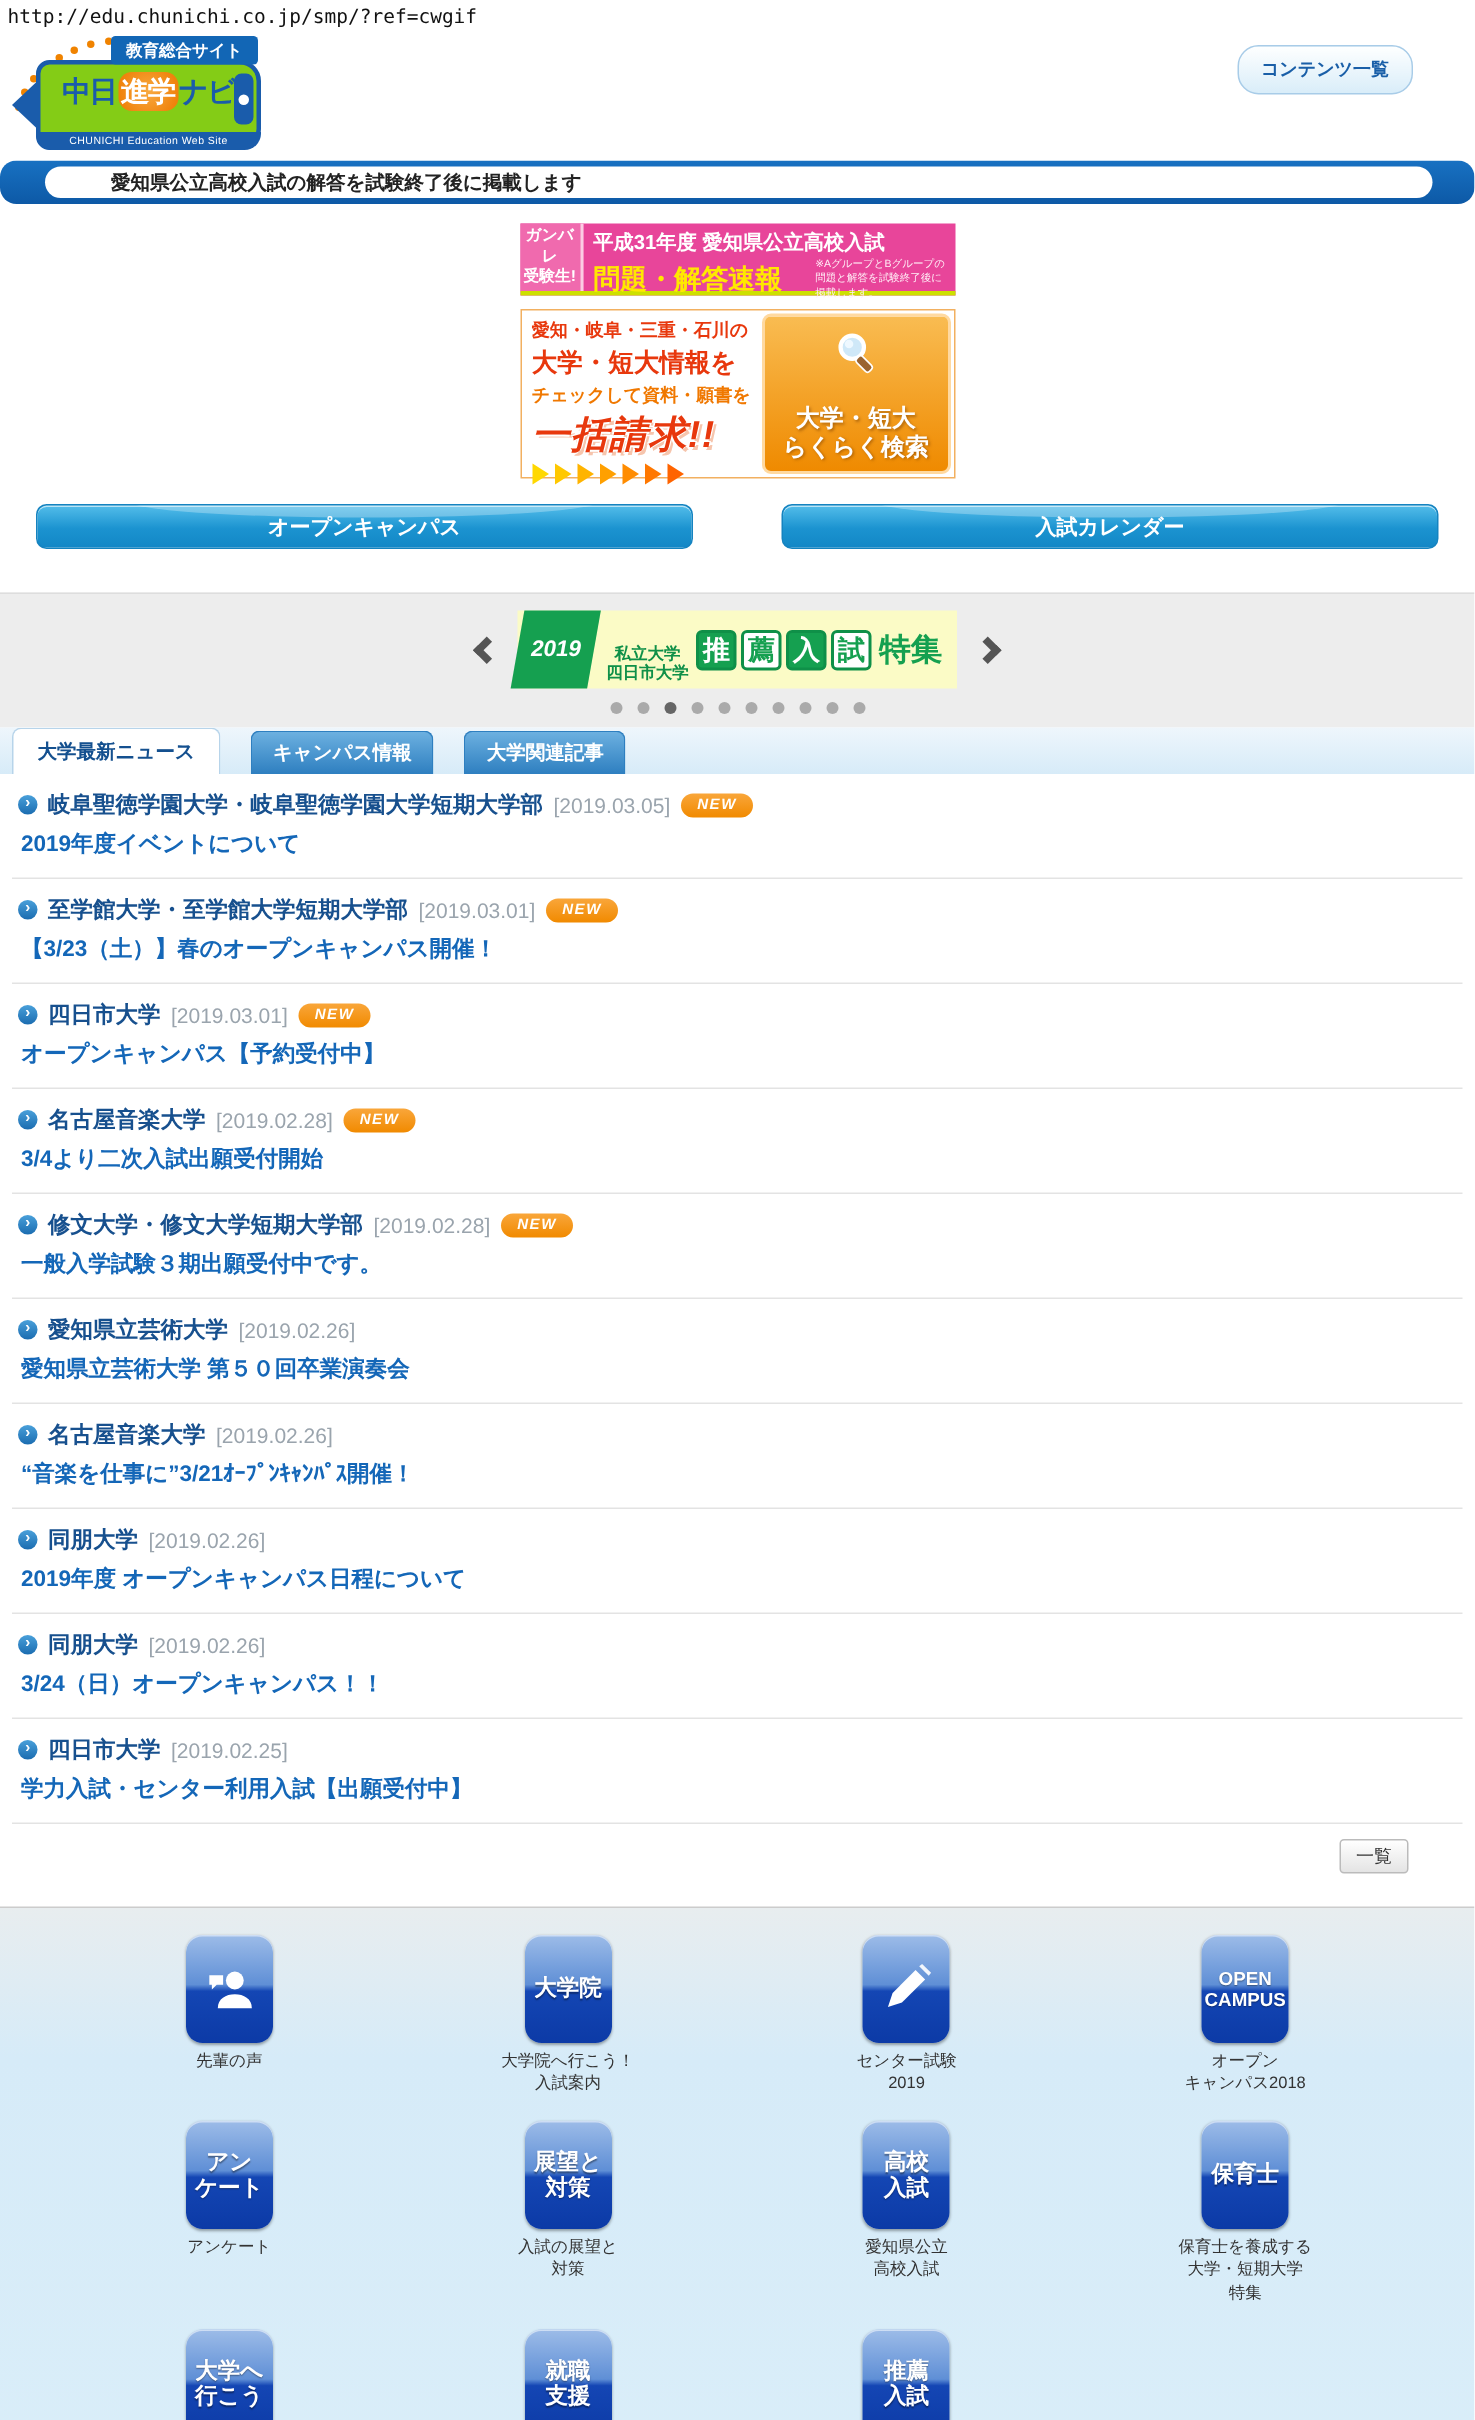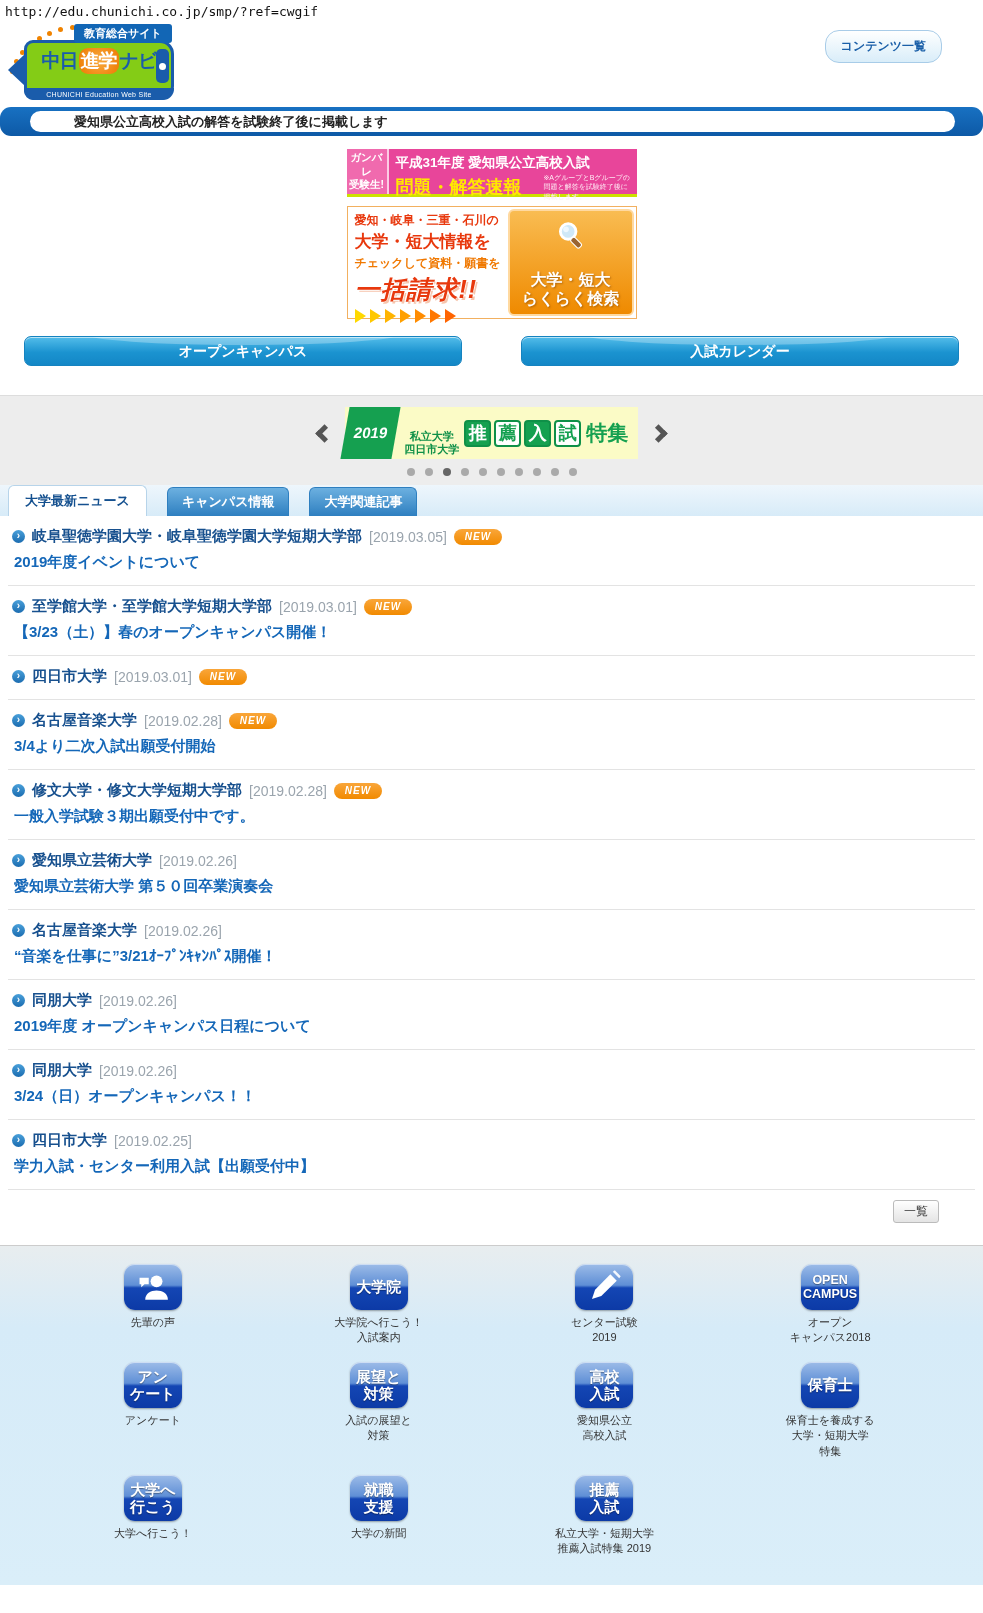--- a/index.html
+++ b/index.html
@@ -95,21 +95,21 @@
   .date { font-size:14px; color:#9aa4ad; }
   .badge { background:linear-gradient(#f9a63a,#f18a00); color:#fff; font-size:10px; font-weight:bold; font-style:italic; padding:2px 11px 3px; border-radius:9px; letter-spacing:1px; }
   .news-title { display:block; margin:7px 0 0 2px; font-size:15px; font-weight:bold; color:#1467b8; cursor:pointer; text-decoration:none; }
   .more-row { display:flex; justify-content:flex-end; padding:10px 44px 22px 0; }
   .more-btn { background:linear-gradient(#fff,#e4e4e4); border:1px solid #bbb; border-radius:3px; font-size:12px; color:#333; padding:2px 10px; cursor:pointer; }
 
   
   .quicklinks { background:linear-gradient(#e8edef,#d6ebf8 24%,#daeef9); border-top:1px solid #ccc;
                 display:grid; grid-template-columns:repeat(4,1fr); row-gap:16px; padding:18px 40px 28px; }
   .ql-cell { display:flex; flex-direction:column; align-items:center; }
-  .ql-tile { width:58px; height:46px; border-radius:11px; cursor:pointer; text-align:center;
+  .ql-tile { width:58px; height:72px; border-radius:11px; cursor:pointer; text-align:center;
              background:linear-gradient(180deg,#9dbce8 0%,#5f8fd6 46%,#1446b4 52%,#0c3aa6 100%);
              display:flex; align-items:center; justify-content:center; color:#fff;
              box-shadow:0 1px 2px rgba(0,0,0,.35), inset 0 1px 0 rgba(255,255,255,.5); }
   .tile-text { font-weight:bold; font-size:15px; line-height:1.15; white-space:pre-line; text-shadow:0 1px 1px rgba(0,0,0,.4); }
   .tile-text.small { font-size:12.5px; }
   .tile-svg svg { width:34px; height:34px; display:block; }
   .ql-caption { margin-top:5px; font-size:11px; color:#333; text-align:center; line-height:1.4; white-space:pre-line; }
 </style>
 </head>
 <body>
@@ -264,20 +264,21 @@
       <a class="news-title">【3/23（土）】春のオープンキャンパス開催！</a>
     </div>
 
     <div class="news-item">
       <div class="news-line1">
         <span class="bullet"></span>
         <span class="school">四日市大学</span>
         <span class="date">[2019.03.01]</span>
         <span class="badge">NEW</span>
       </div>
+      <a class="news-title">オープンキャンパス【予約受付中】</a>
     </div>
 
     <div class="news-item">
       <div class="news-line1">
         <span class="bullet"></span>
         <span class="school">名古屋音楽大学</span>
         <span class="date">[2019.02.28]</span>
         <span class="badge">NEW</span>
       </div>
       <a class="news-title">3/4より二次入試出願受付開始</a>

